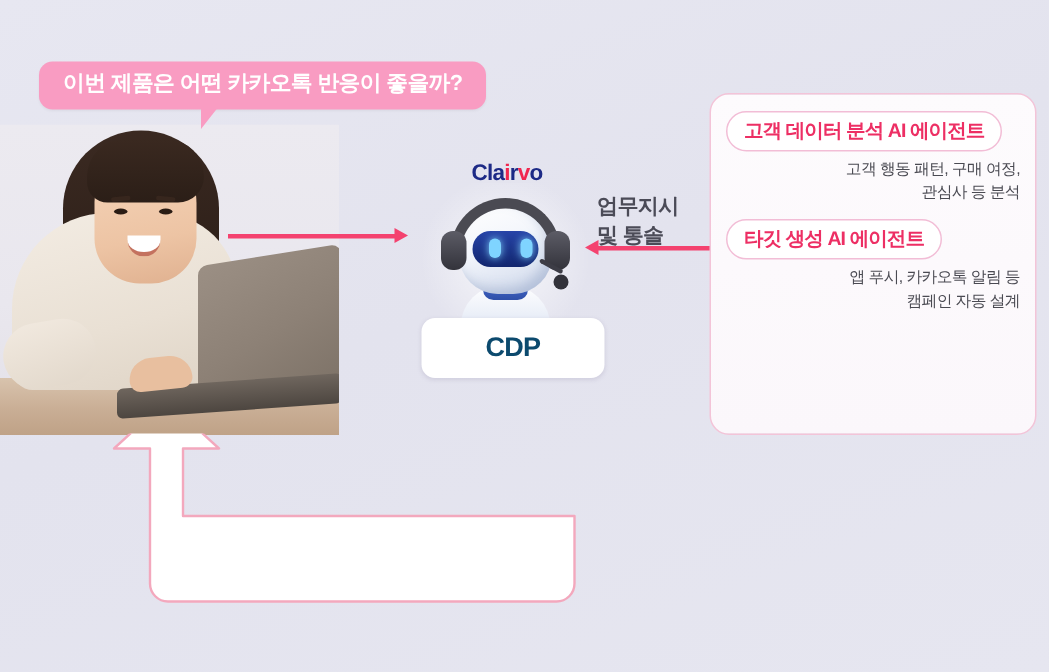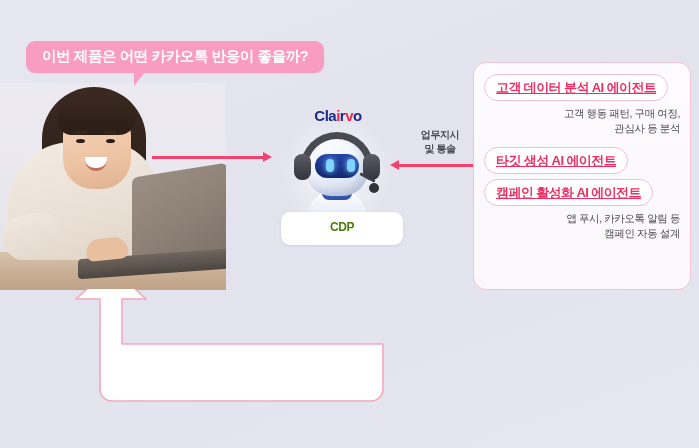--- a/index.html
+++ b/index.html
@@ -99,35 +99,35 @@
 
   .brand{position:absolute;left:297px;top:108px;width:82px;text-align:center;
      font-size:15px;font-weight:bold;letter-spacing:-.5px;color:#1d2a86;line-height:1;}
   .brand i{font-style:normal;}
   .brand .dot-i{color:#f0264e;}
   .brand .v{color:#f0264e;}
 
   .cdp-box{position:absolute;left:281px;top:212px;width:114px;
      background:#fff;border-radius:9px;padding:8px 4px 9px;text-align:center;
      box-shadow:0 1px 3px rgba(120,110,150,.18);}
-  .cdp-box div{color:#4d7c0f;font-size:12px;font-weight:bold;line-height:1.3;
+  .cdp-box div{color:#0c4a6e;font-size:18px;font-weight:bold;line-height:1.3;
      letter-spacing:-.5px;}
 
-  .mid-label{position:absolute;left:398px;top:128px;width:84px;text-align:center;
-     font-size:10px;font-weight:bold;color:#4b4b57;line-height:1.35;letter-spacing:-.4px;}
+  .mid-label{position:absolute;left:398px;top:128px;width:84px;
+     font-size:14px;font-weight:bold;color:#4b4b57;line-height:1.35;letter-spacing:-.4px;}
 
   
   .panel{position:absolute;left:473px;top:62px;width:218px;height:228px;
      background:linear-gradient(180deg,#fdfbfd 0%,#fbf7fb 100%);
      border:1.6px solid #f3c4d8;border-radius:13px;box-sizing:border-box;
      padding:11px 10px 0;}
   .pill{display:inline-block;background:#fff;border:1.6px solid #f2bdd6;
      border-radius:16px;padding:3px 11px 4px;margin-bottom:5px;}
   .pill span{color:#ed2f64;font-size:13px;font-weight:bold;letter-spacing:-.6px;
-     white-space:nowrap;line-height:1.25;text-decoration:underline;}
+     white-space:nowrap;line-height:1.25;}
   .desc{color:#4a4a52;font-size:10.5px;line-height:1.45;letter-spacing:-.4px;
      margin:0 0 10px 5px;text-align:right;}
 
   
   .callout{position:absolute;left:63px;top:289px;width:332px;height:118px;}
   .callout svg{display:block;}
   .banner-text{position:absolute;left:63px;top:360px;width:332px;text-align:center;
      font-size:17px;font-weight:bold;color:#ee3f86;letter-spacing:-.8px;
      line-height:1;white-space:nowrap;}
 </style>
@@ -198,23 +198,20 @@
     </div>
     <p class="desc">
       <span>고객 행동 패턴, 구매 여정,</span><br>
       <span>관심사 등 분석</span>
     </p>
 
     <div class="pill">
       <span>타깃 생성 AI 에이전트</span>
     </div>
 
-    <div class="pill">
-      <span>캠페인 활성화 AI 에이전트</span>
-    </div>
     <p class="desc">
       <span>앱 푸시, 카카오톡 알림 등</span><br>
       <span>캠페인 자동 설계</span>
     </p>
   </div>
 
   <div class="callout">
     <svg width="332" height="118" viewBox="0 0 332 118">
       <path d="M 37 55
                L 37 10

